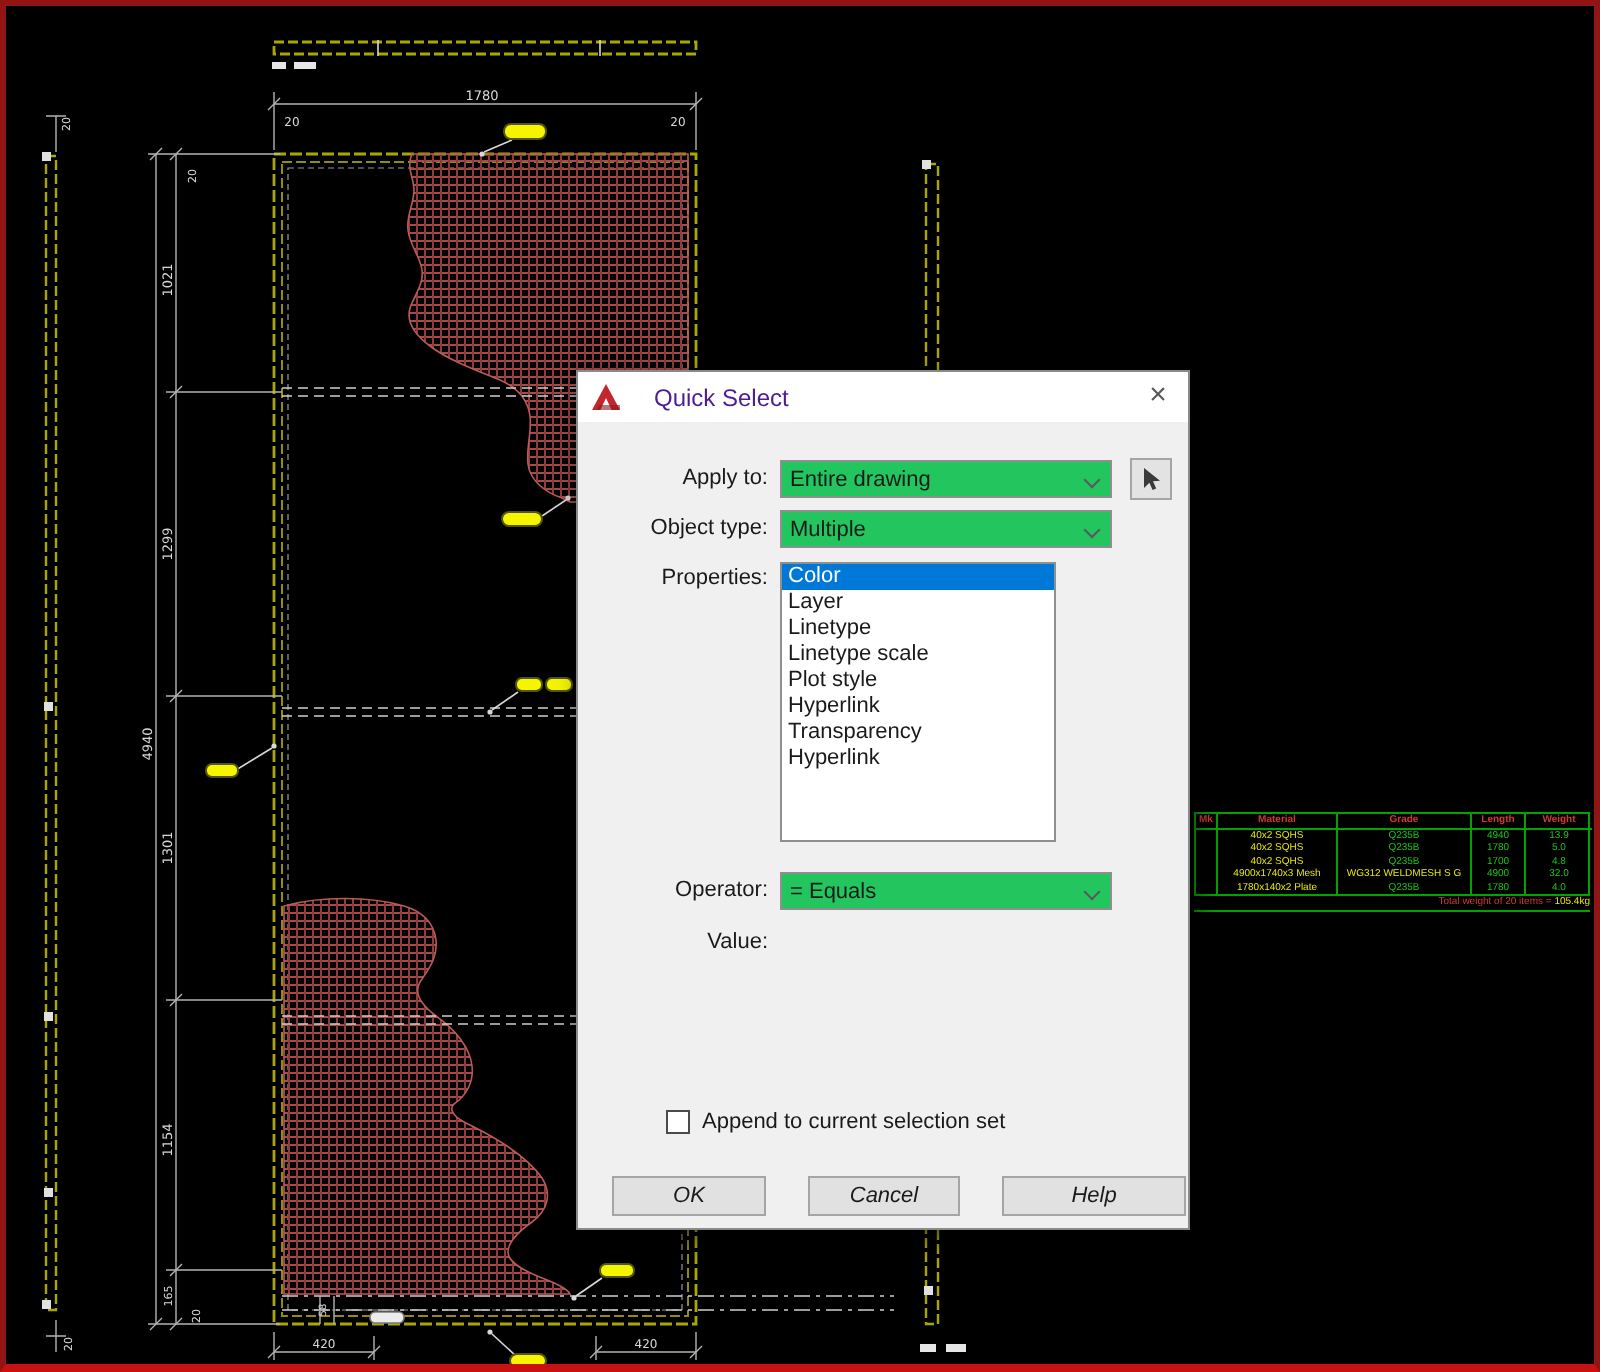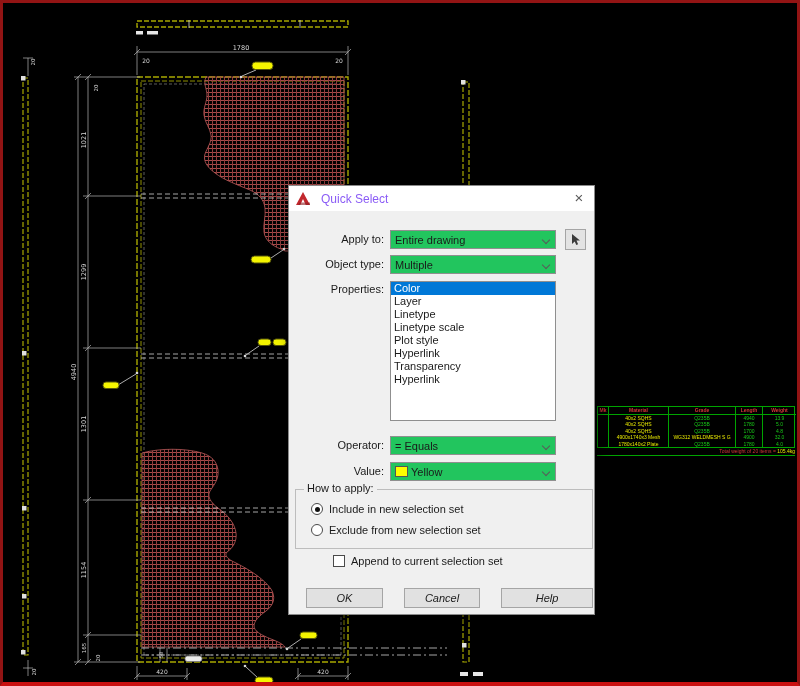--- a/index.html
+++ b/index.html
@@ -32,31 +32,31 @@
   .bom-total .val { color:#e8e800; }
 
   
   .dialog {
     position:absolute; left:288px; top:185px; width:307px; height:430px; z-index:10;
     background:#f0f0f0; border:1px solid #8a8a8a;
     box-shadow:3px 4px 12px rgba(0,0,0,0.55);
     font-size:11px; color:#1a1a1a;
   }
   .titlebar { position:absolute; left:0; top:0; right:0; height:25px; background:#ffffff; display:flex; align-items:center; padding:0 7px; }
-  .title-text { color:#8b5cf6; margin-left:11px; font-size:12px; }
+  .title-text { color:#4c1d95; margin-left:17px; font-size:12px; }
   .close-btn { position:absolute; right:6px; top:3px; width:18px; height:18px; text-align:center; line-height:18px; font-size:15px; color:#5a5a5a; cursor:pointer; }
   .dlabel { position:absolute; left:0; width:95px; text-align:right; }
   .combo {
     position:absolute; left:101px; width:166px; height:19px; background:#22c55e;
     border:1px solid #8f8f8f; display:flex; align-items:center; padding:0 4px; cursor:pointer;text-align:center;
   }
   .chev { position:absolute; right:6px; top:6px; width:6px; height:6px;
     border-right:1.4px solid #5a5a5a; border-bottom:1.4px solid #5a5a5a; transform:rotate(45deg); }
   .sel-btn { position:absolute; left:276px; top:43px; width:21px; height:21px; background:#e3e3e3; border:1px solid #a5a5a5; display:flex; align-items:center; justify-content:center; cursor:pointer; }
-  .listbox { position:absolute; left:101px; top:95px; width:166px; height:140px; background:#fff; border:1px solid #8f8f8f; overflow:hidden; }
+  .listbox { position:absolute; left:101px; top:95px; width:138px; height:140px; background:#fff; border:1px solid #8f8f8f; overflow:hidden; }
   .li { height:13px; line-height:13px; padding-left:3px; cursor:pointer; }
   .li.sel { background:#0078d7; color:#fff; }
   .swatch { width:13px; height:11px; background:#ffff00; border:1px solid #555; margin-right:3px; flex:0 0 auto; }
   .groupbox { position:absolute; left:6px; top:303px; width:298px; height:60px; border:1px solid #bdbdbd; }
   .gb-legend { position:absolute; left:8px; top:-8px; background:#f0f0f0; padding:0 3px; }
   .opt-row { position:absolute; left:15px; display:flex; align-items:center; cursor:pointer; }
   .radio { width:12px; height:12px; border:1px solid #4a4a4a; border-radius:50%; background:#fff; margin-right:6px; position:relative; flex:0 0 auto; }
   .radio.on::after { content:""; position:absolute; left:2.5px; top:2.5px; width:5px; height:5px; border-radius:50%; background:#111; }
   .chk-row { position:absolute; left:8px; top:369px; display:flex; align-items:center; cursor:pointer;margin-left:36px; }
   .checkbox { width:12px; height:12px; border:1px solid #4a4a4a; background:#fff; margin-right:6px; flex:0 0 auto; }
@@ -291,37 +291,21 @@
       <div class="li">Hyperlink</div>
     </div>
 
     <div class="dlabel" style="top:253px">Operator:</div>
     <div class="combo" style="top:250px">
       <span>= Equals</span>
       <span class="chev"></span>
     </div>
 
     <div class="dlabel" style="top:279px">Value:</div>
-    <div class="combo" style="top:276px">
-      <span class="swatch"></span>
-      <span>Yellow</span>
-      <span class="chev"></span>
-    </div>
-
-    <div class="groupbox">
-      <span class="gb-legend">How to apply:</span>
-      <div class="opt-row" style="top:13px">
-        <span class="radio on"></span>
-        <span>Include in new selection set</span>
-      </div>
-      <div class="opt-row" style="top:34px">
-        <span class="radio"></span>
-        <span>Exclude from new selection set</span>
-      </div>
-    </div>
+
 
     <div class="chk-row">
       <span class="checkbox"></span>
       <span>Append to current selection set</span>
     </div>
 
     <div class="btn" style="left:17px;width:77px">OK</div>
     <div class="btn" style="left:115px;width:76px">Cancel</div>
     <div class="btn" style="left:212px;width:92px">Help</div>
   </div>

